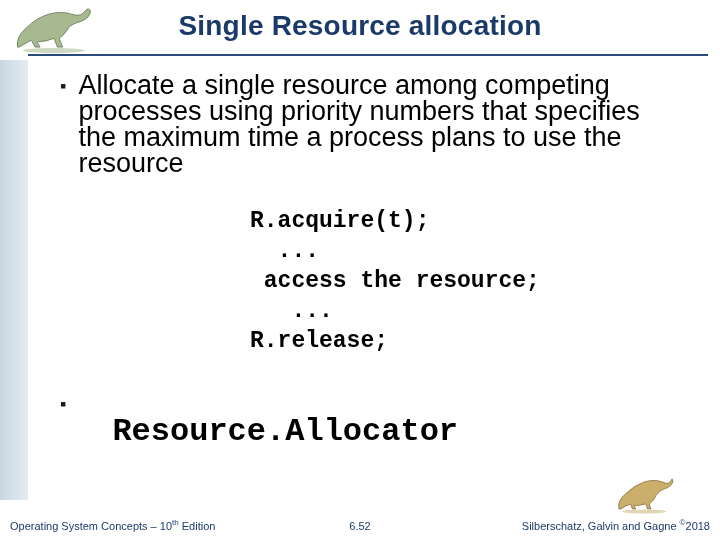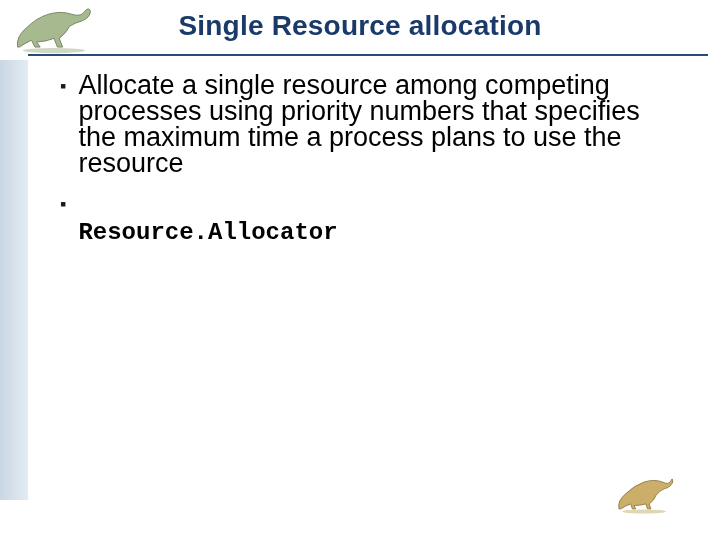--- a/index.html
+++ b/index.html
@@ -79,21 +79,22 @@
     white-space: pre;
     color: #000;
   }
   .bullet2 .text {
     font-size: 22px;
     line-height: 28px;
   }
   .mono-inline {
     font-family: "Courier New", Courier, monospace;
     font-weight: bold;
-    font-size: 24px;
+    font-size: 32px;
+    margin-left: 34px;
   }
   .footer {
     position: absolute;
     left: 0; right: 0; bottom: 0;
     height: 40px;
   }
   .foot-left {
     position: absolute;
     left: 10px; bottom: 8px;
     font-size: 11px;
@@ -135,29 +136,43 @@
     <div class="hr-line"></div>
   </div>
 
   <div class="content">
 
     <div class="bullet">
       <div class="marker">▪</div>
       <div class="text">Allocate a single resource among competing processes using priority numbers that specifies  the maximum time a process  plans to use the resource</div>
     </div>
 
+    <div class="code-block"><span>R.acquire(t);</span>
+<span>  ...</span>
+<span> access the resource;</span>
+<span>   ...</span>
+<span>R.release;</span></div>
 
     <div class="bullet bullet2">
       <div class="marker">▪</div>
       <div class="text">
         <br>
         <span class="mono-inline">Resource.Allocator</span>
       </div>
     </div>
 
   </div>
 
   <svg class="dino-bottom" viewBox="0 0 70 50">
     <path d="M4 44 Q2 34 12 26 Q22 16 34 12 Q46 8 56 12 Q64 16 66 10 Q68 6 68 12 Q66 18 58 20 Q52 22 48 28 Q46 34 40 38 L42 44 L38 44 L36 38 Q28 40 22 40 L24 44 L20 44 L18 38 Q12 40 6 44 Z" fill="#cbae6a" stroke="#8a7440" stroke-width="1"></path>
     <ellipse cx="34" cy="47" rx="26" ry="2.5" fill="#e1d6b4"></ellipse>
   </svg>
 
+  <div class="footer">
+    <div class="foot-left">
+      <span>Operating System Concepts – 10</span><sup>th</sup><span> Edition</span>
+    </div>
+    <div class="foot-center">6.52</div>
+    <div class="foot-right">
+      <span>Silberschatz, Galvin and Gagne </span><sup>©</sup><span>2018</span>
+    </div>
+  </div>
 </div>
 
 </body></html>

